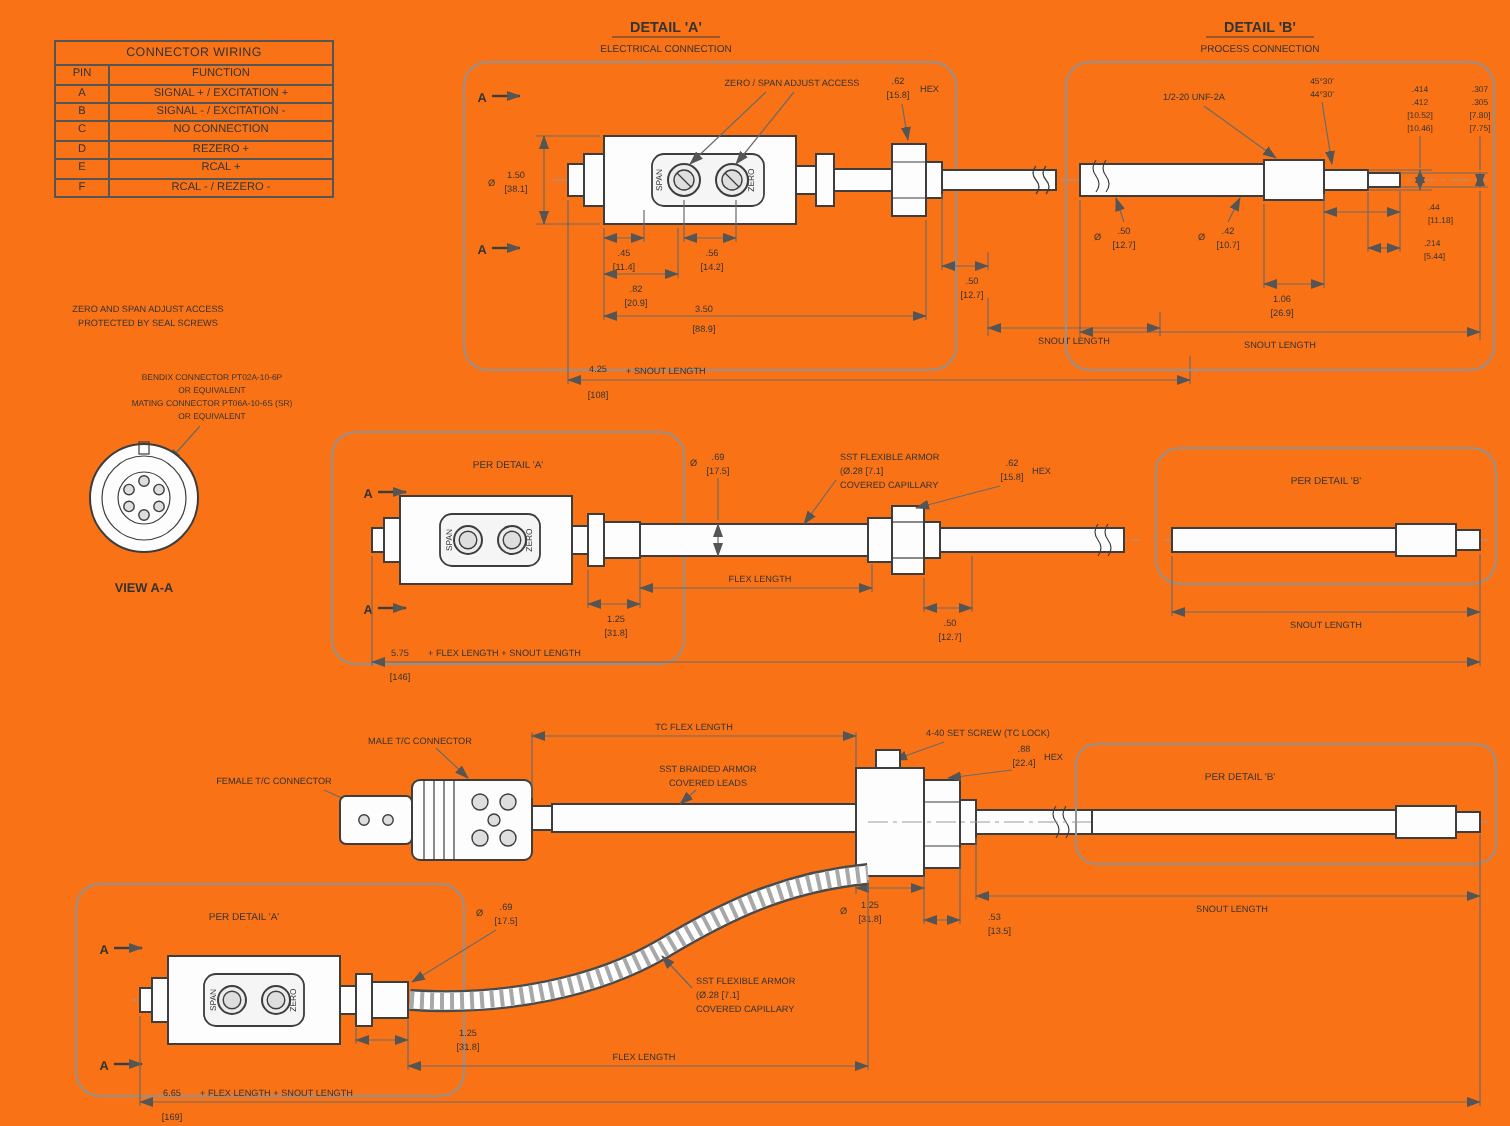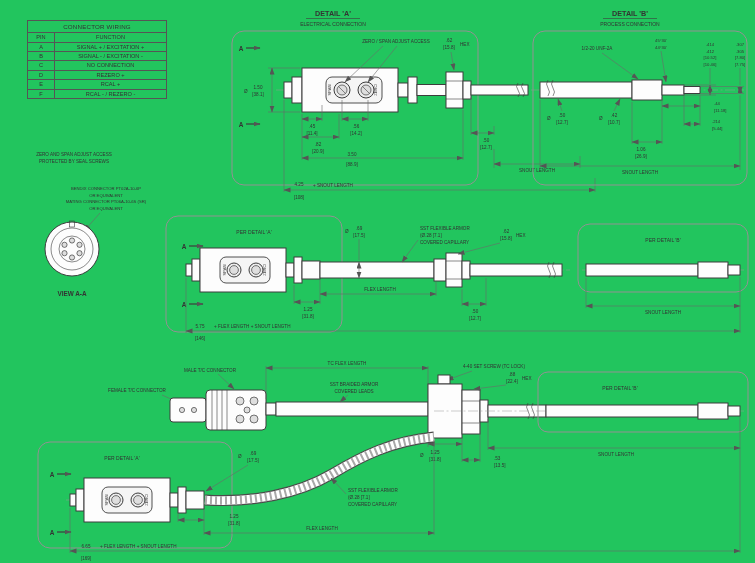--- a/index.html
+++ b/index.html
@@ -1,16 +1,16 @@
 <!DOCTYPE html>
 <html><head>
 <meta charset="utf-8">
 <style>
   html,body{margin:0;padding:0;background:#fff;}
-  #sheet{position:relative;width:755px;height:563px;background:#22c55e;overflow:hidden;
+  #sheet{position:relative;width:755px;height:563px;background:#f97316;overflow:hidden;
          font-family:"Liberation Sans",sans-serif;color:#333;}
   
   #wiring{position:absolute;left:27px;top:20px;width:140px;}
   #wiring table{border-collapse:collapse;width:100%;}
   #wiring td,#wiring th{border:1px solid #555;font-size:5.6px;font-weight:normal;
       text-align:center;padding:1px 2px;color:#333;line-height:1.15;}
   #wiring .title-cell{font-size:6.2px;padding:2px 2px;letter-spacing:.2px;}
   #wiring .pin-col{width:22px;}
   
   svg text{font-family:"Liberation Sans",sans-serif;fill:#333;}

